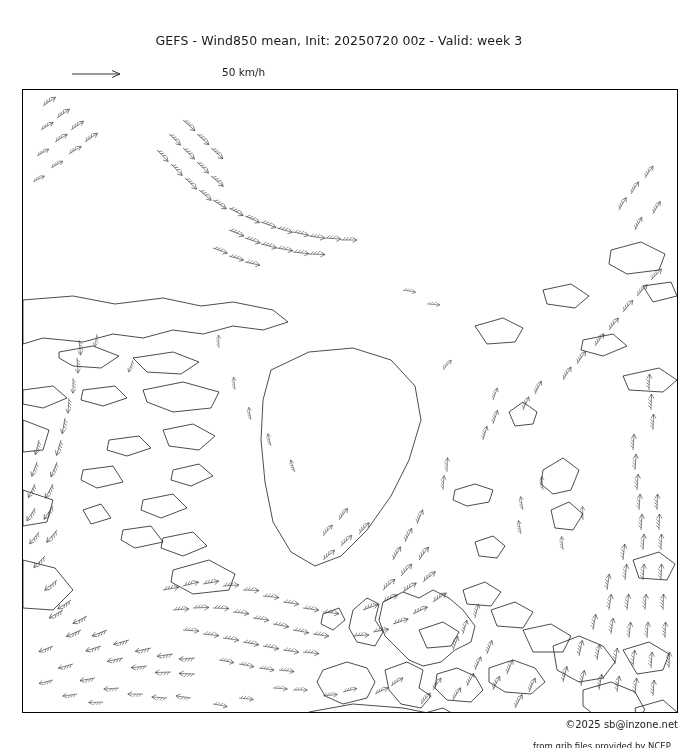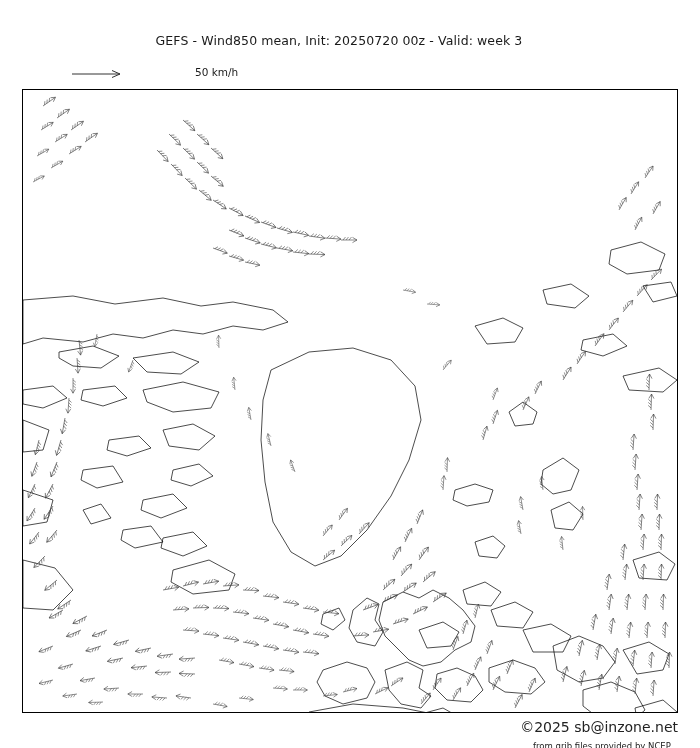--- a/index.html
+++ b/index.html
@@ -32,21 +32,21 @@
   }
   .legend-wrap {
     position: absolute;
     top: 60px;
     left: 60px;
     width: 400px;
     height: 28px;
   }
   .legend-label {
     position: absolute;
-    left: 135px;
+    left: 162px;
     top: 6px;
     font-size: 10.5px;
     color: #1a1a1a;
   }
   .map-frame {
     position: absolute;
     left: 22px;
     top: 89px;
     width: 656px;
     height: 624px;
@@ -65,21 +65,21 @@
     left: 533px;
     top: 705px;
     font-size: 8.5px;
     color: #222222;
     margin-top: 36px;
   }
   .credit-owner {
     position: absolute;
     right: 22px;
     top: 719px;
-    font-size: 14px;
+    font-size: 10px;
     color: #222222;
     text-align: right;
   }
 </style>
 </head>
 <body>
 
 <div id="page">
 
   <div class="title">GEFS - Wind850 mean, Init: 20250720 00z - Valid: week 3</div>

